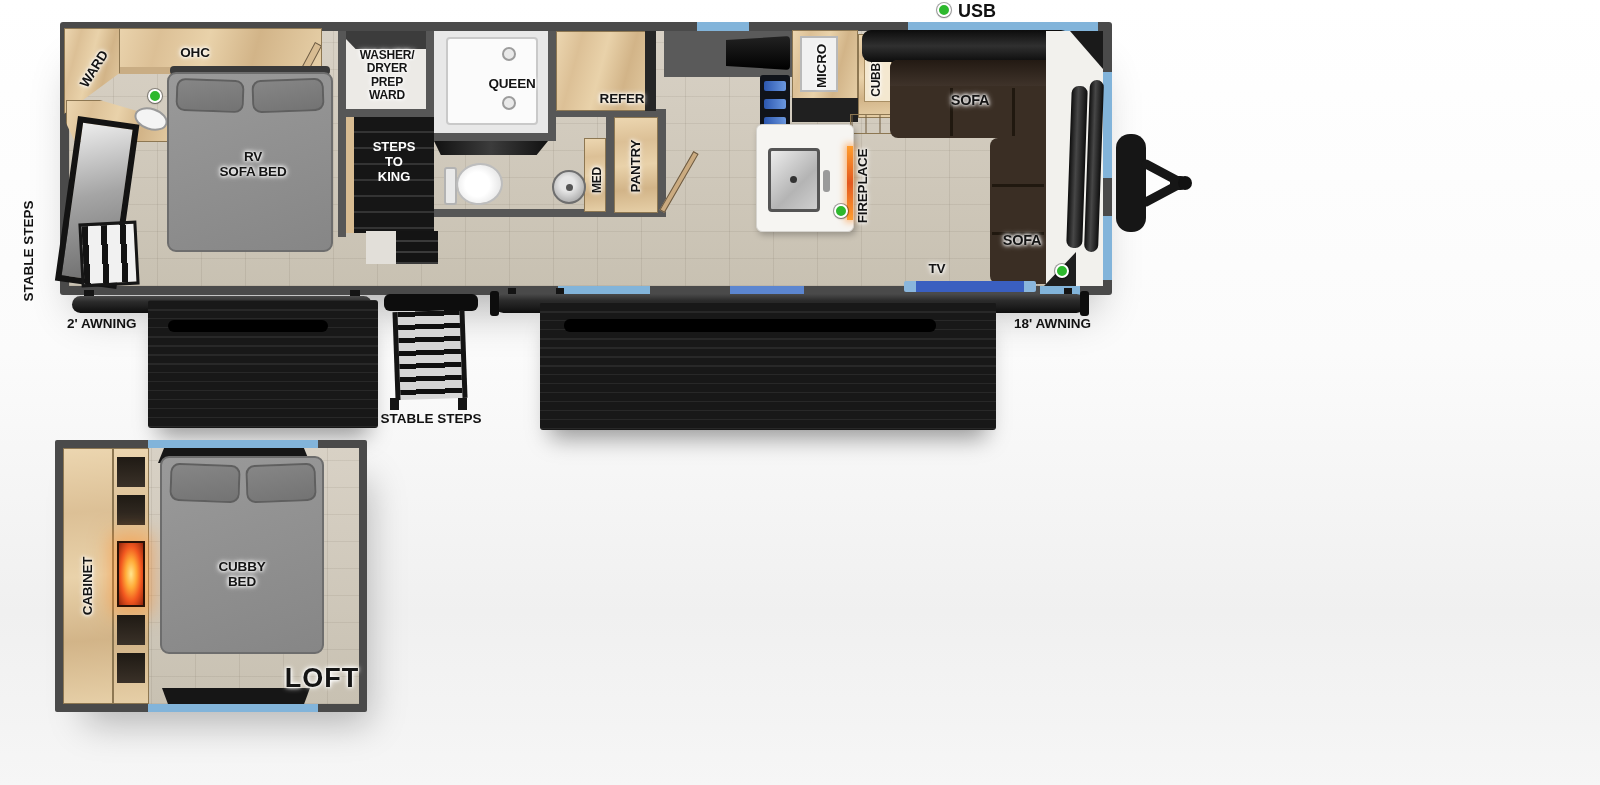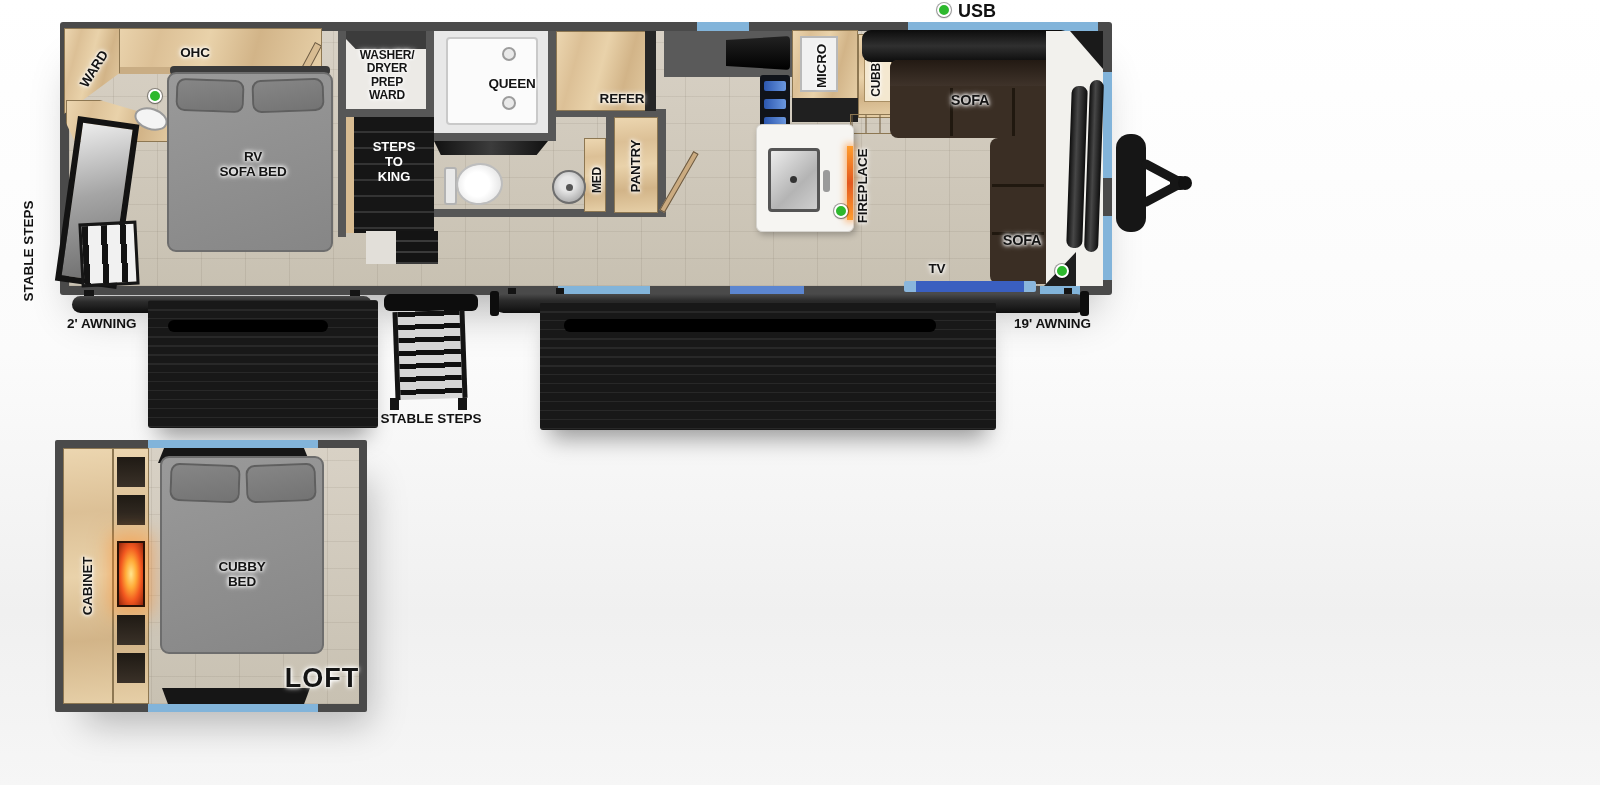--- a/index.html
+++ b/index.html
@@ -215,21 +215,21 @@
     <div class="abs" style="left:74px;top:104px;width:9px;height:12px;background:#141414;"></div>
   </div>
   <div class="ctr xlbl" style="left:431px;top:419px;">STABLE STEPS</div>
 
   <div class="abs" style="left:508px;top:288px;width:8px;height:10px;background:#141414;"></div>
   <div class="abs" style="left:556px;top:288px;width:8px;height:10px;background:#141414;"></div>
   <div class="abs" style="left:1064px;top:288px;width:8px;height:10px;background:#141414;"></div>
   <div class="abs tube" style="left:494px;top:294px;width:592px;height:19px;"></div>
   <div class="abs" style="left:490px;top:291px;width:9px;height:25px;background:#0d0d0d;border-radius:3px;"></div>
   <div class="abs" style="left:1080px;top:291px;width:9px;height:25px;background:#0d0d0d;border-radius:3px;"></div>
-  <div class="abs xlbl" style="left:1014px;top:317px;">19' AWNING</div>
+  <div class="abs xlbl" style="left:1014px;top:317px;">18' AWNING</div>
 
   <div class="abs deck" style="left:540px;top:302px;width:456px;height:128px;"></div>
   <div class="abs lintel" style="left:564px;top:319px;width:372px;height:13px;"></div>
 
   <div class="vctr xlbl" style="left:29px;top:251px;">STABLE STEPS</div>
 
   <div class="abs" style="left:55px;top:440px;width:312px;height:272px;background:#4a4a4a;border-radius:2px;box-shadow:16px 26px 34px -14px rgba(0,0,0,.25);"></div>
   <div class="abs tile" style="left:63px;top:448px;width:296px;height:256px;"></div>
   <div class="abs blue" style="left:148px;top:440px;width:170px;height:8px;"></div>
   <div class="abs blue" style="left:148px;top:704px;width:170px;height:8px;"></div>

